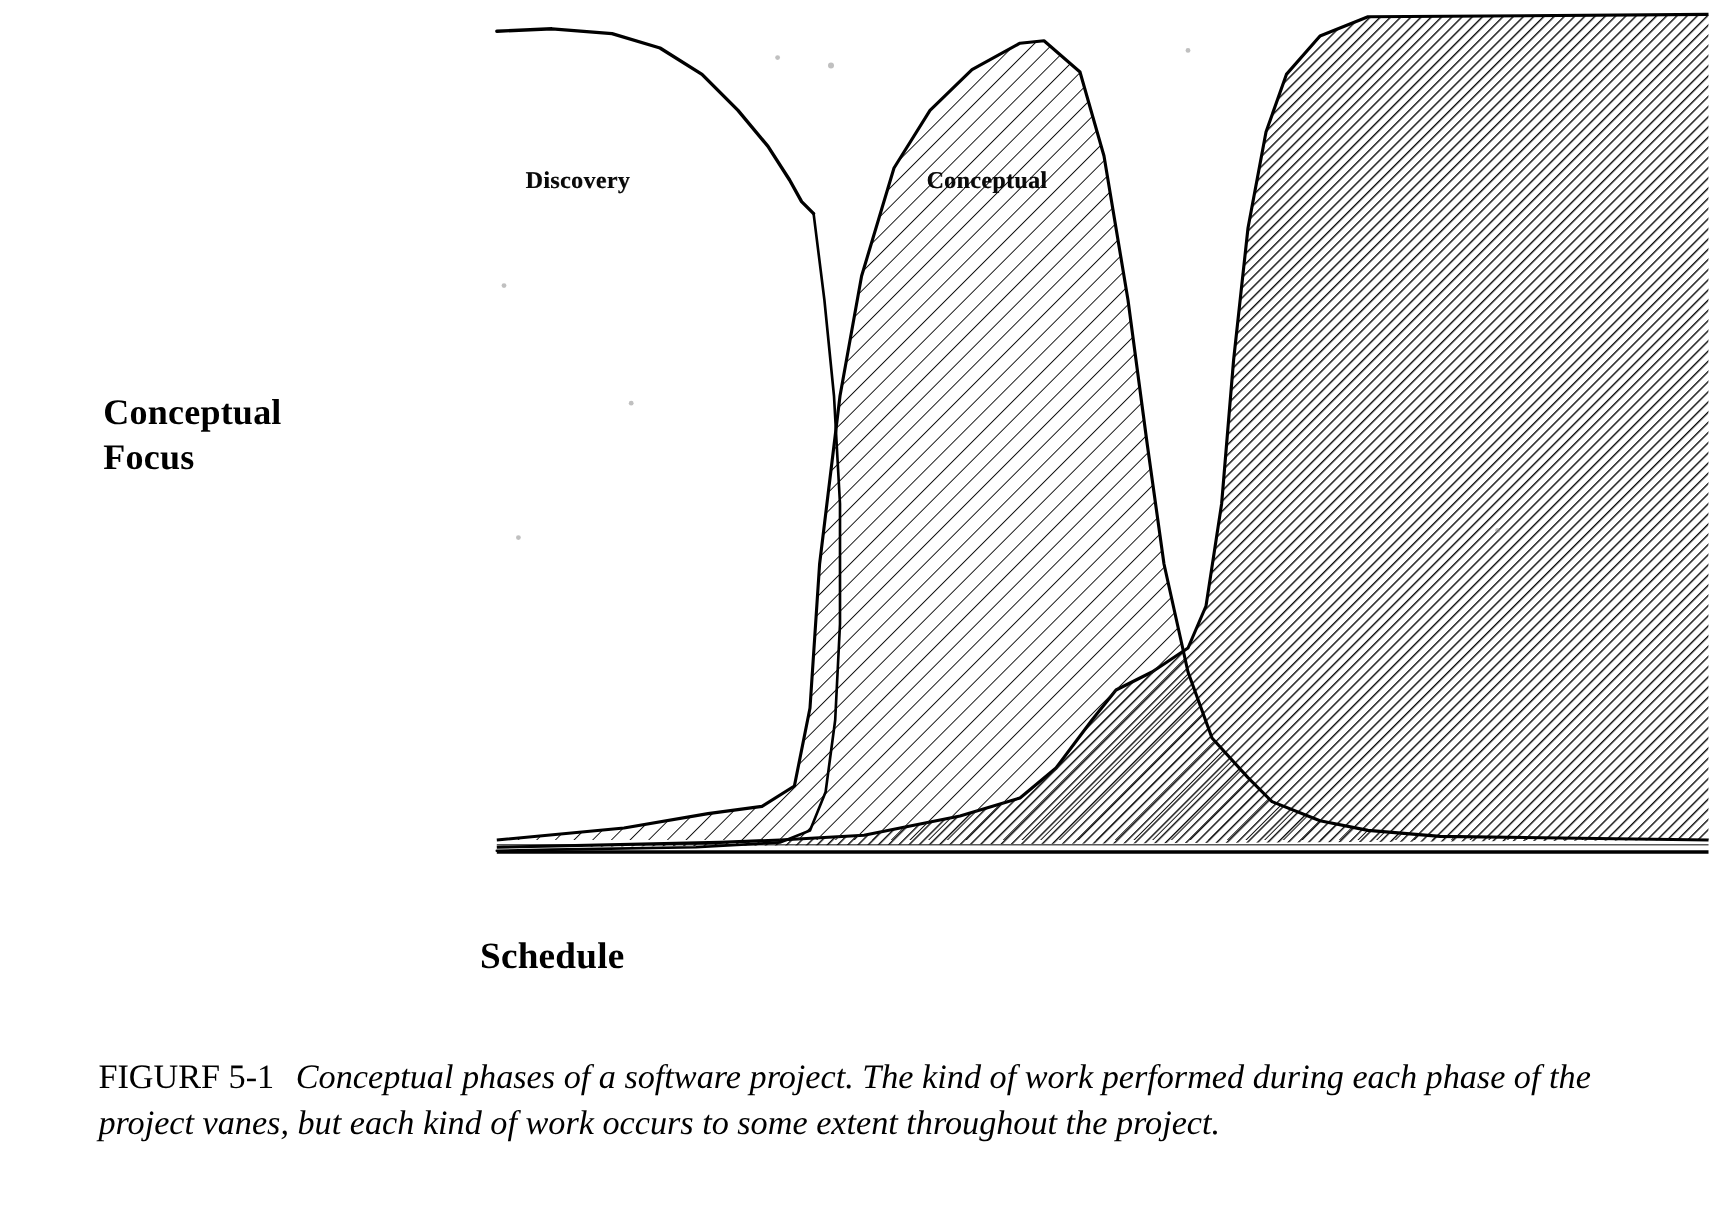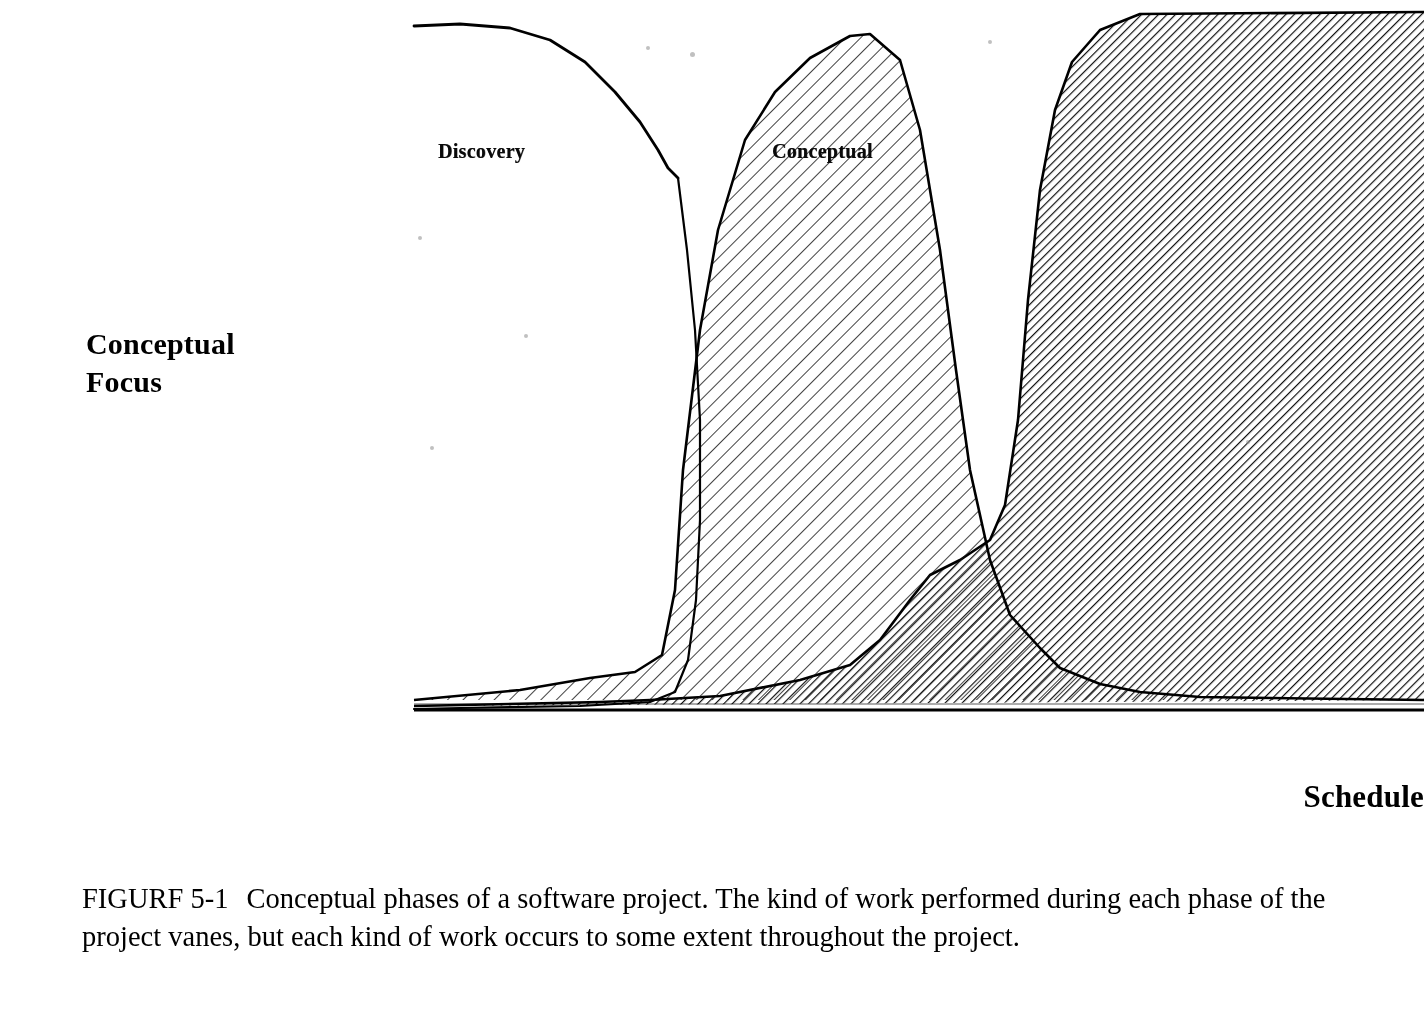--- a/index.html
+++ b/index.html
@@ -46,21 +46,21 @@
   #y-axis-label {
     left: 86px;
     top: 325px;
     width: 300px;
   }
 
   #x-axis-label {
     left: 400px;
     top: 778px;
     width: 1024px;
-    text-align: right;
+    text-align: left;
     font-size: 31px;
   }
 
   .phase-label {
     position: absolute;
     font-family: "Liberation Serif", serif;
     font-weight: bold;
     font-size: 20px;
     letter-spacing: 0.3px;
     color: #0a0a0a;
@@ -79,20 +79,21 @@
     font-family: "Liberation Serif", serif;
     font-size: 28.5px;
     line-height: 1.33;
     color: #000;
   }
   #caption .fig-num {
     font-style: normal;
     margin-top: 48px;
   }
   #caption .fig-text {
+    font-style: italic;
     padding-left: 18px;
   }
 
   .speck {
     position: absolute;
     background: #8d8d8d;
     border-radius: 50%;
     opacity: 0.55;
   }
 </style>

